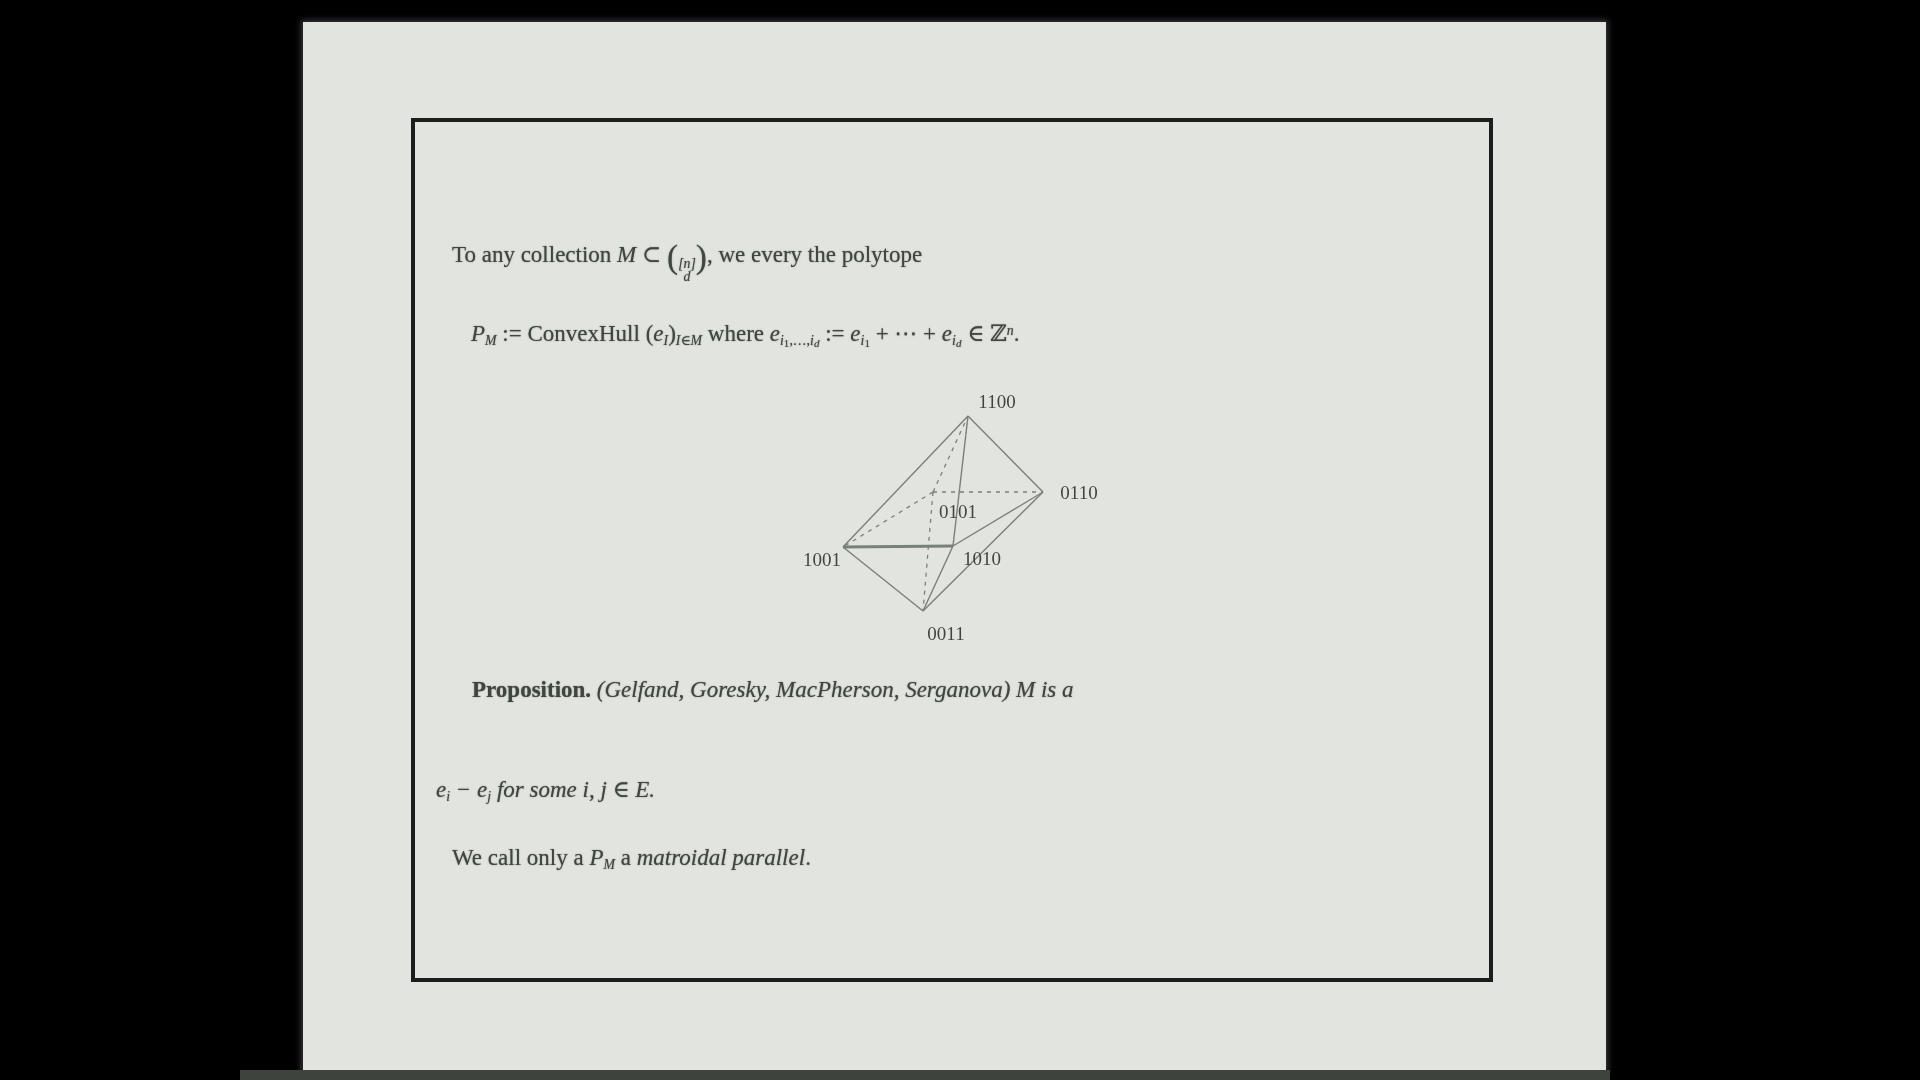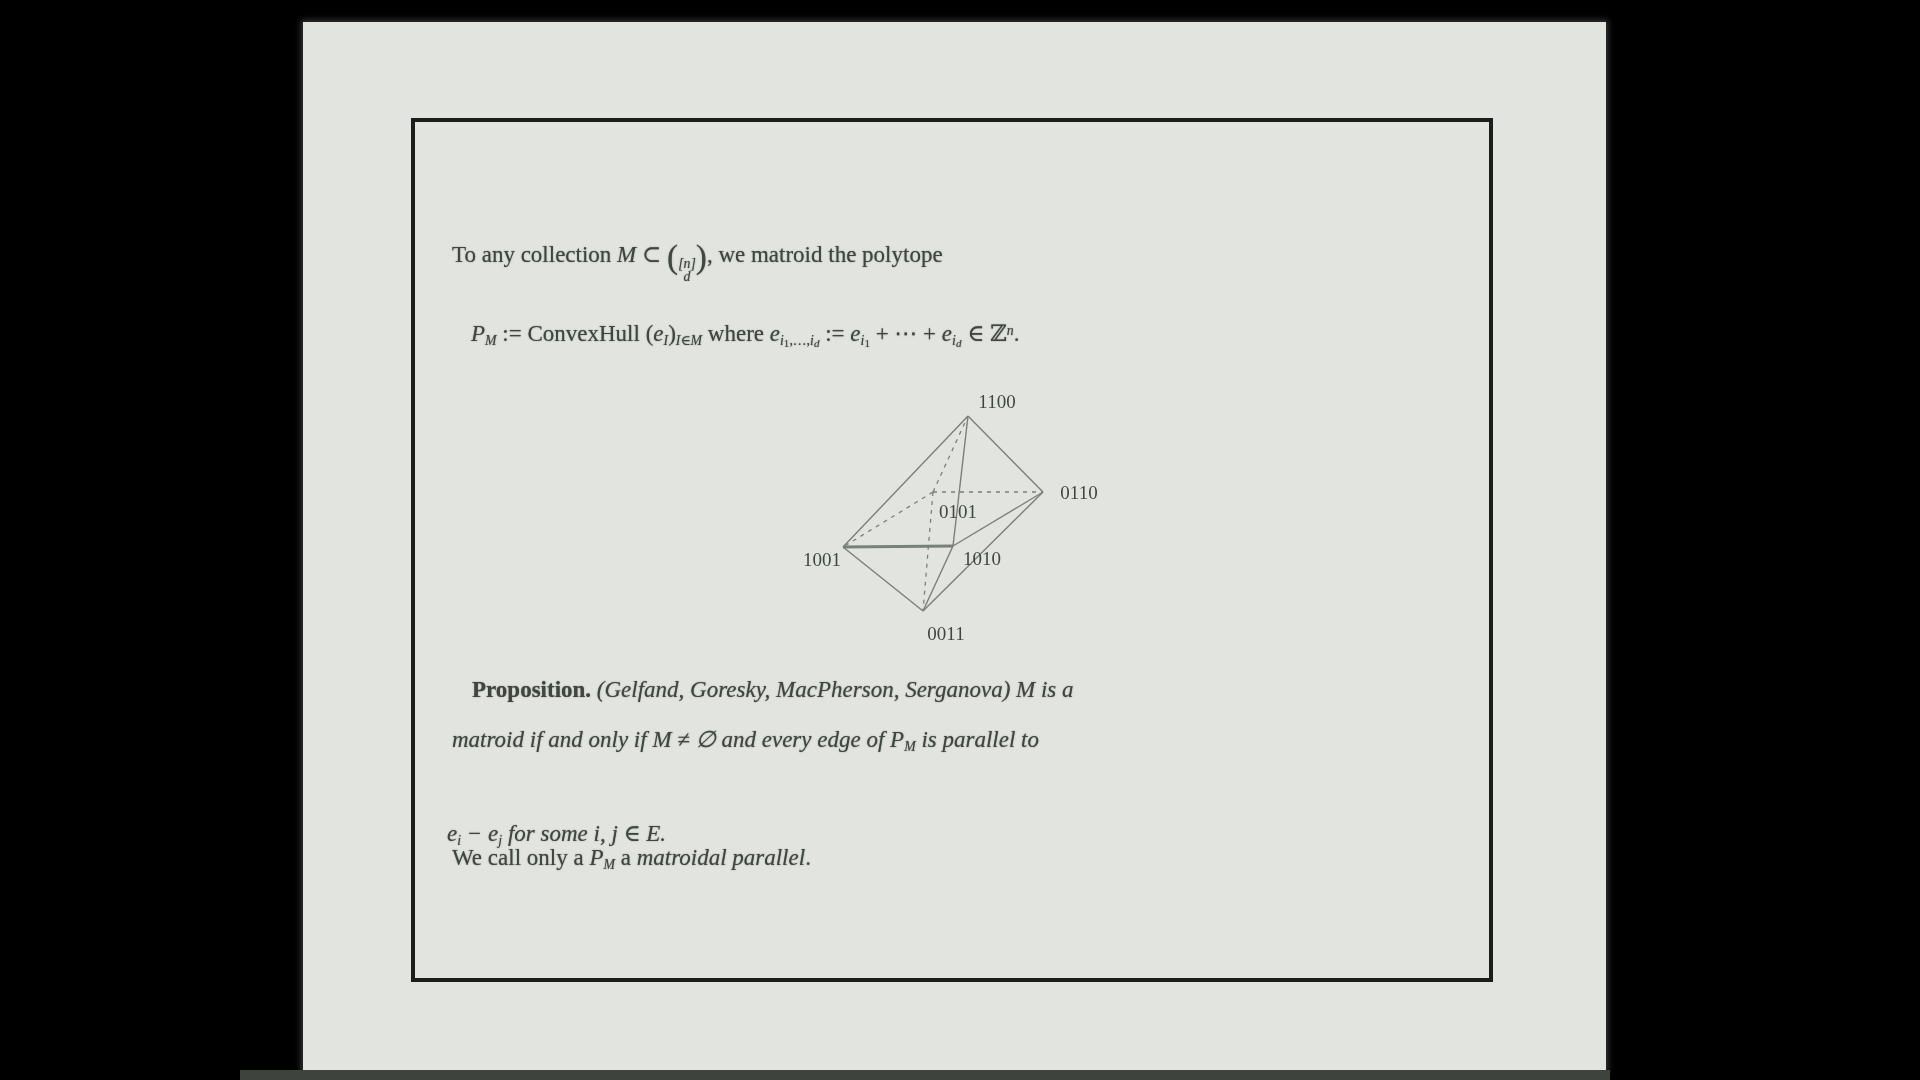--- a/index.html
+++ b/index.html
@@ -60,21 +60,21 @@
 
 <div class="stage">
 
   <div class="slide"></div>
 
   <div class="frame"></div>
 
   <div class="txt" style="left:452px;top:237px;"><span class="seg rm">To any collection </span><span class="seg it">M</span><span class="seg rm"> ⊂ </span><span class="seg bigp">(</span><span class="stack it">
         <span>[n]</span>
         <span>d</span>
-      </span><span class="seg bigp">)</span><span class="seg rm">, we matroid the polytope</span></div>
+      </span><span class="seg bigp">)</span><span class="seg rm">, we every the polytope</span></div>
 
   <div class="txt" style="left:471px;top:313px;"><span class="seg it">P</span><span class="seg sub it">M</span><span class="seg rm"> := ConvexHull </span><span class="seg rm">(</span><span class="seg it">e</span><span class="seg sub it">I</span><span class="seg rm">)</span><span class="seg sub it">I∈M</span><span class="seg rm"> where </span><span class="seg it">e</span><span class="seg sub it">i</span><span class="seg subsub">1</span><span class="seg sub">,…,</span><span class="seg sub it">i</span><span class="seg subsub it">d</span><span class="seg rm"> := </span><span class="seg it">e</span><span class="seg sub it">i</span><span class="seg subsub">1</span><span class="seg rm"> + ⋯ + </span><span class="seg it">e</span><span class="seg sub it">i</span><span class="seg subsub it">d</span><span class="seg rm"> ∈ ℤ</span><span class="seg sup it">n</span><span class="seg rm">.</span></div>
 
   <svg class="diagram" width="340" height="290" viewBox="0 0 340 290">
     <g>
       <line x1="178" y1="38" x2="53" y2="169"></line>
       <line x1="178" y1="38" x2="163" y2="168"></line>
       <line x1="178" y1="38" x2="253" y2="114"></line>
       <line class="thick" x1="53" y1="169" x2="163" y2="168"></line>
       <line x1="163" y1="168" x2="253" y2="114"></line>
@@ -90,20 +90,19 @@
     </g>
     <text x="207" y="30">1100</text>
     <text x="289" y="121">0110</text>
     <text x="168" y="140">0101</text>
     <text x="32" y="188">1001</text>
     <text x="192" y="187">1010</text>
     <text x="156" y="262">0011</text>
   </svg>
 
   <div class="txt" style="left:472px;top:672px;"><span class="seg b">Proposition.</span><span class="seg rm"> </span><span class="seg it">(Gelfand, Goresky, MacPherson, Serganova) M is a</span></div>
-  <div class="txt" style="left:452px;top:722px;"><span class="seg it">matroid if and only if M ≠ ∅ and every edge of </span><span class="seg it">P</span><span class="seg sub it">M</span><span class="seg it"> is parallel to</span></div>
-  <div class="txt" style="left:447px;top:772px;margin-top:44px;"><span class="seg it">e</span><span class="seg sub it">i</span><span class="seg it"> − e</span><span class="seg sub it">j</span><span class="seg it"> for some i, j ∈ E.</span></div>
+  <div class="txt" style="left:436px;top:772px;"><span class="seg it">e</span><span class="seg sub it">i</span><span class="seg it"> − e</span><span class="seg sub it">j</span><span class="seg it"> for some i, j ∈ E.</span></div>
 
   <div class="txt" style="left:452px;top:840px;"><span class="seg rm">We call only a </span><span class="seg it">P</span><span class="seg sub it">M</span><span class="seg rm"> a </span><span class="seg it">matroidal parallel</span><span class="seg rm">.</span></div>
 
   <div class="bottom-bar"></div>
 
 </div>
 
 </body></html>

